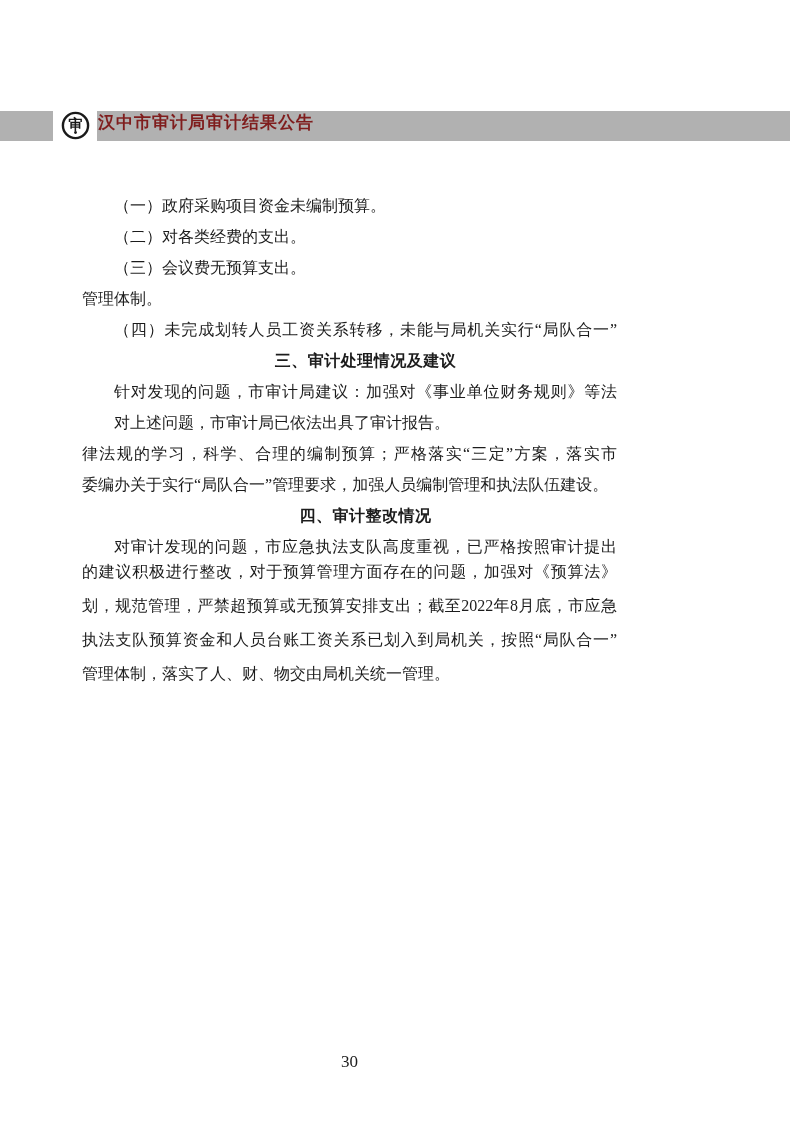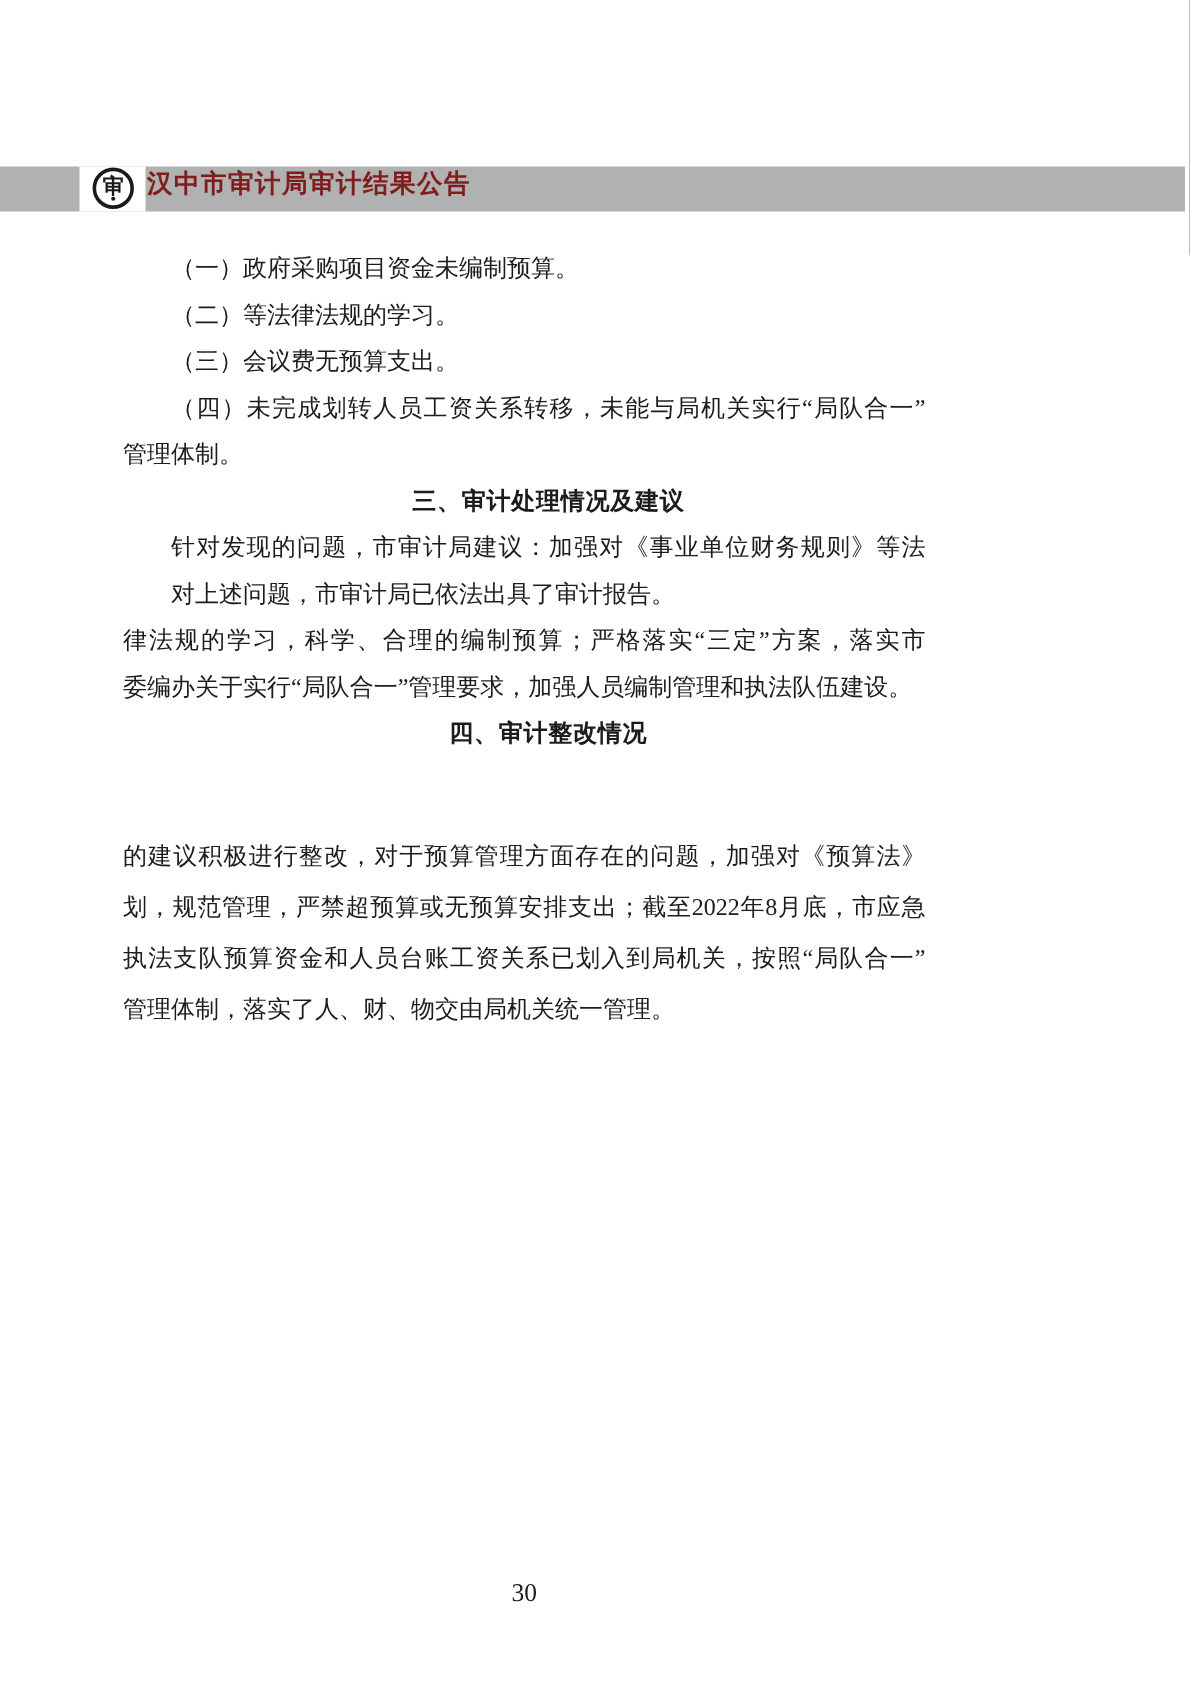--- a/index.html
+++ b/index.html
@@ -69,32 +69,33 @@
       <svg class="logo-svg" width="29" height="29" viewBox="0 0 29 29" aria-hidden="true">
         <circle cx="14.5" cy="14.5" r="12.6" fill="#ffffff" stroke="#1a1a1a" stroke-width="2.4"></circle>
         <circle cx="14.5" cy="21.5" r="1.4" fill="#1a1a1a"></circle>
         <text x="14.5" y="17.5" text-anchor="middle" font-size="14" font-weight="bold" fill="#1a1a1a" font-family="Liberation Sans, DejaVu Sans, sans-serif">审</text>
       </svg>
     </div>
     <span class="header-title">汉中市审计局审计结果公告</span>
   </div>
 
   <div id="doc-body">
-      <div class="text-block" style="top: 164px; line-height: 31px;">
+      <div class="text-block" style="top: 190px; line-height: 31px;">
         <div class="line indent">（一）政府采购项目资金未编制预算。</div>
-        <div class="line indent">（二）等法律法规的学习。</div>
+        <div class="line indent">（二）对各类经费的支出。</div>
         <div class="line indent">（三）会议费无预算支出。</div>
+        <div class="line">管理体制。</div>
         <div class="line indent fill">（四）未完成划转人员工资关系转移，未能与局机关实行“局队合一”</div>
-        <div class="line">管理体制。</div>
         <div class="line indent heading">三、审计处理情况及建议</div>
         <div class="line indent fill">针对发现的问题，市审计局建议：加强对《事业单位财务规则》等法</div>
         <div class="line indent">对上述问题，市审计局已依法出具了审计报告。</div>
         <div class="line fill">律法规的学习，科学、合理的编制预算；严格落实“三定”方案，落实市</div>
         <div class="line">委编办关于实行“局队合一”管理要求，加强人员编制管理和执法队伍建设。</div>
         <div class="line indent heading">四、审计整改情况</div>
+        <div class="line indent fill">对审计发现的问题，市应急执法支队高度重视，已严格按照审计提出</div>
       </div>
       <div class="text-block" style="top: 555px; line-height: 34px;">
         <div class="line fill">的建议积极进行整改，对于预算管理方面存在的问题，加强对《预算法》</div>
         <div class="line fill">划，规范管理，严禁超预算或无预算安排支出；截至2022年8月底，市应急</div>
         <div class="line fill">执法支队预算资金和人员台账工资关系已划入到局机关，按照“局队合一”</div>
         <div class="line">管理体制，落实了人、财、物交由局机关统一管理。</div>
       </div>
     </div>
 
   <div class="page-number">30</div>

